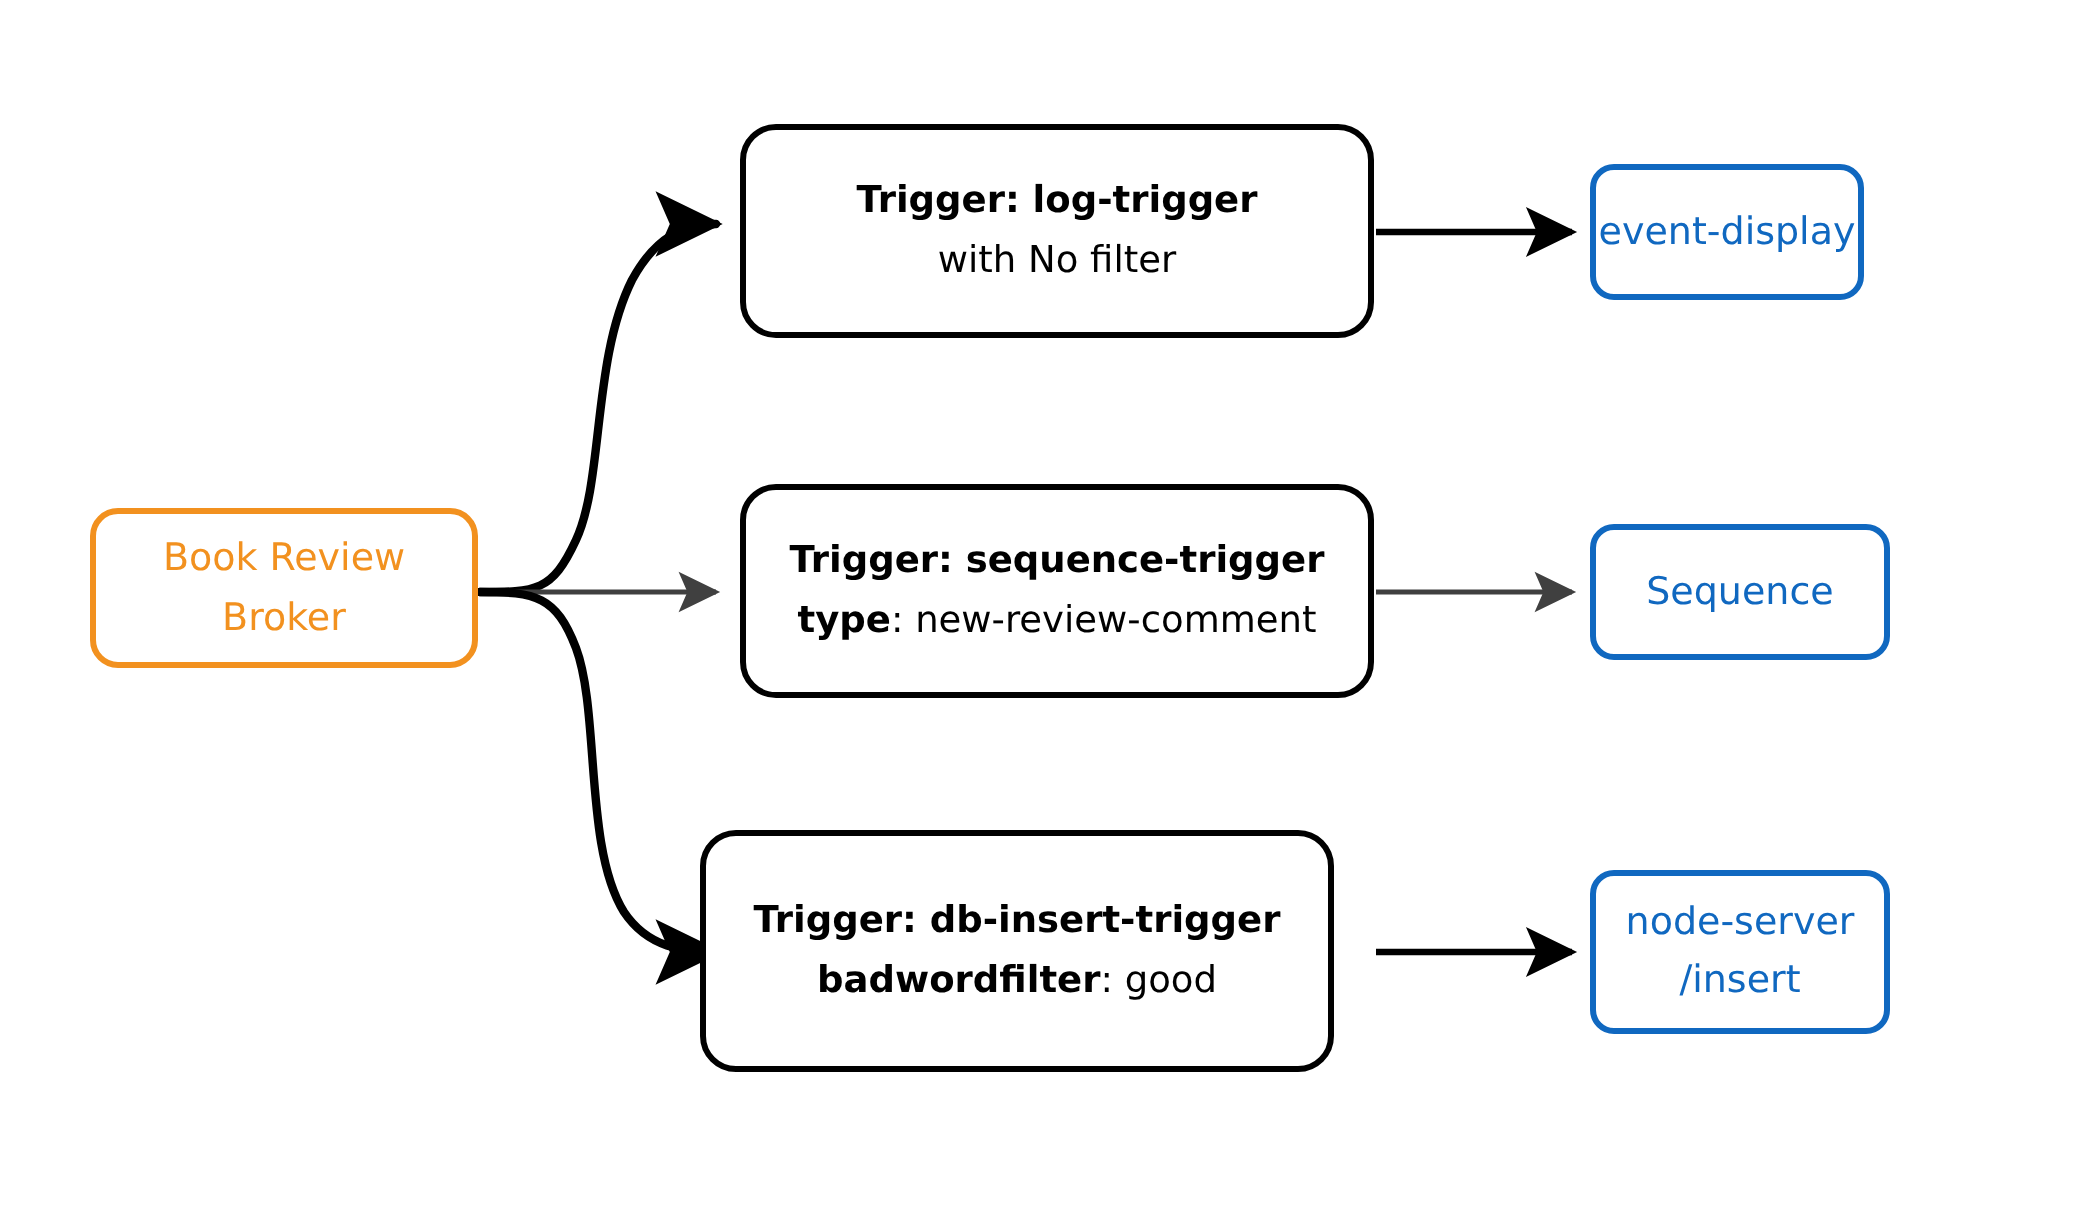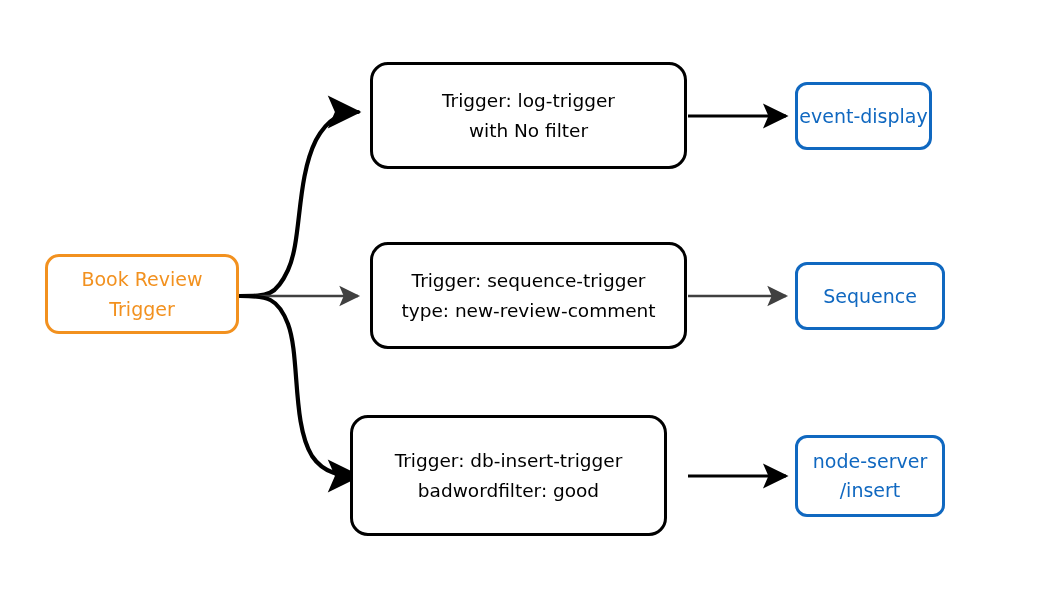--- a/index.html
+++ b/index.html
@@ -52,21 +52,21 @@
     border: 3.5px solid #000000;
     border-radius: 18px;
     color: #000000;
     font-size: 18.5px;
     line-height: 30px;
   }
   .node-trigger .ln {
     white-space: nowrap;
   }
   .node-trigger .b {
-    font-weight: 400;
+    font-weight: 700;
   }
   .node-trigger .r {
     font-weight: 400;
   }
   
   .node-target {
     border: 3px solid #1068c0;
     border-radius: 12px;
     color: #1068c0;
     font-size: 19px;
@@ -100,21 +100,21 @@
 
     <path d="M 688 116 L 786 116" fill="none" stroke="#000000" stroke-width="3.2" stroke-linecap="butt" marker-end="url(#arrow-black)"></path>
 
     <path d="M 688 296 L 786 296" fill="none" stroke="#404040" stroke-width="2.6" stroke-linecap="butt" marker-end="url(#arrow-gray)"></path>
 
     <path d="M 688 476 L 786 476" fill="none" stroke="#000000" stroke-width="3.2" stroke-linecap="butt" marker-end="url(#arrow-black)"></path>
   </svg>
 
   <div class="node node-broker" style="left:45px; top:254px; width:194px; height:80px;">
     <div class="ln">Book Review</div>
-    <div class="ln">Trigger</div>
+    <div class="ln">Broker</div>
   </div>
 
   <div class="node node-trigger" style="left:370px; top:62px; width:317px; height:107px;">
     <div class="ln">
       <span class="b">Trigger: log-trigger</span>
     </div>
     <div class="ln">
       <span class="b"></span><span class="r">with No filter</span>
     </div>
   </div>

